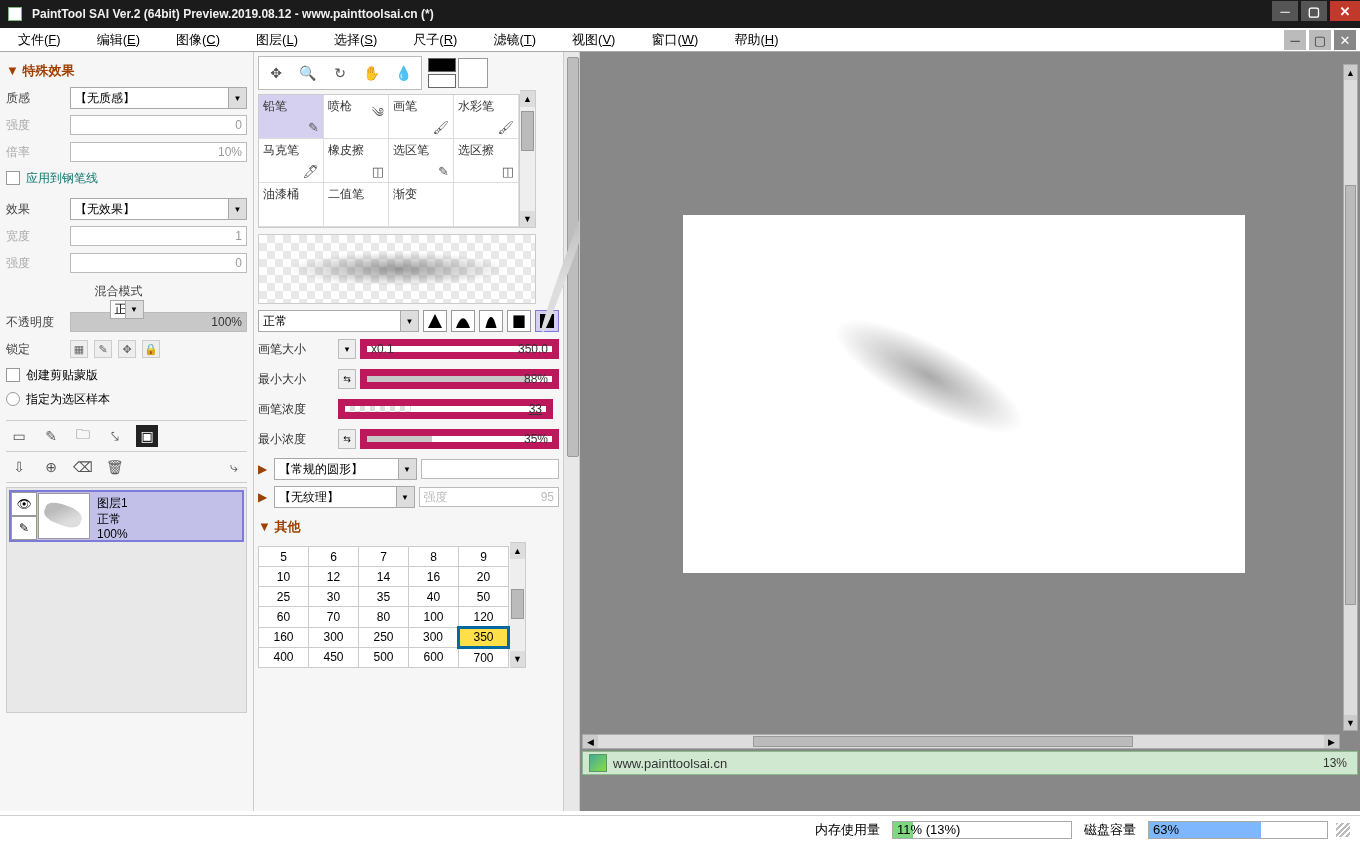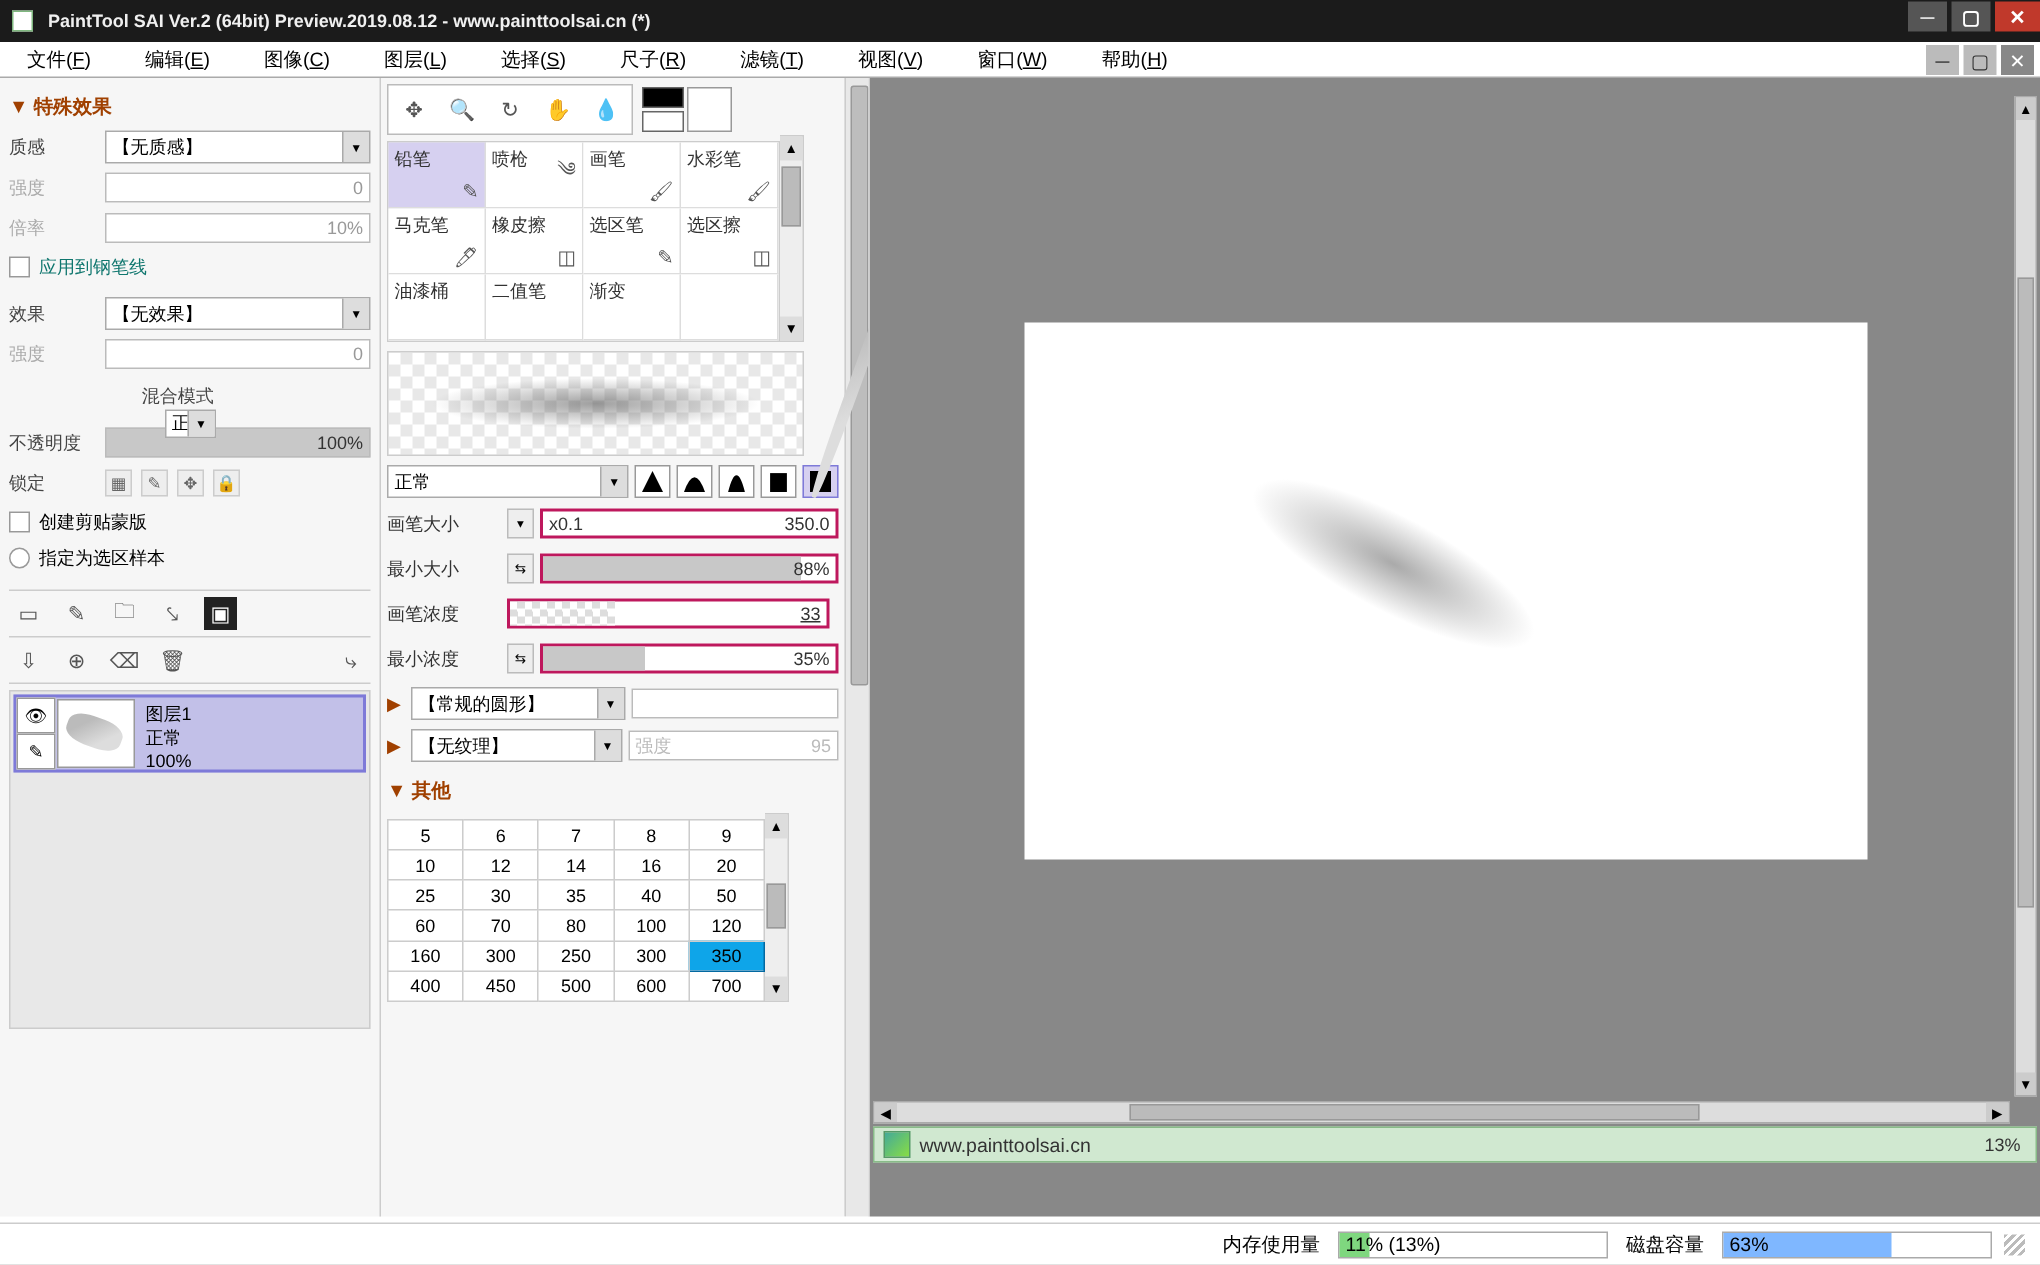--- a/index.html
+++ b/index.html
@@ -89,31 +89,31 @@
   .mode-row { display:flex; gap:4px; margin-top:6px; align-items:center;}
   .mode-sel { width:126px; }
   .shapebtns { display:flex; gap:4px; }
   .shape { width:24px; height:22px; border:1px solid #999; background:#fff; display:flex; align-items:center; justify-content:center;}
   .shape svg{width:14px;height:14px;}
   .shape.sel{background:#d6d0f0;border-color:#7e7ad8;}
 
   .param { display:flex; align-items:center; height:26px; margin-top:4px; gap:4px;}
   .param .lbl { width:76px; color:#333; }
   .param .mini { width:18px;height:20px;border:1px solid #bbb;background:#eee;display:flex;align-items:center;justify-content:center;font-size:9px;}
-  .slider { flex:1; height:20px; border:2px solid #be185d; background:#fff; position:relative; display:flex; align-items:center; justify-content:flex-end; padding-right:4px; font-size:12px; color:#333;}
+  .slider { flex:1; height:20px; border:7px solid #be185d; background:#fff; position:relative; display:flex; align-items:center; justify-content:flex-end; padding-right:4px; font-size:12px; color:#333;}
   .slider .fill{position:absolute;left:0;top:0;height:100%;background:#c8c8c8;}
   .slider .txt{position:relative;z-index:1;}
   .slider.chk .fill{ background:repeating-conic-gradient(#ddd 0 25%, #fff 0 50%) 0 0/10px 10px; }
 
   .collapse { display:flex; align-items:center; gap:4px; margin-top:6px;}
   .collapse .tri { width:12px; color:#a04000; }
 
   .sizetbl { border-collapse:collapse; margin-top:4px; width:252px; }
   .sizetbl td { width:50px; height:20px; border:1px solid #ccc; text-align:center; font-size:12px; background:#fff;}
-  .sizetbl td.sel { background:#0ea5e9; border:1px solid #0369a1;text-align:center;}
+  .sizetbl td.sel { background:#fde047; border:3px solid #0369a1;text-align:center;}
 
   
   .canvas-vp { position:absolute; left:20px; right:20px; top:12px; bottom:80px; background:#888; }
   .paper { position:absolute; left:84px; top:152px; width:560px; height:356px; background:#fff; box-shadow:0 0 0 1px #fff;}
   .stroke { position:absolute; left:100px; top:70px; width:290px; height:180px; }
   .stroke::after{content:'';position:absolute;left:0;top:0;width:100%;height:100%;
     background:radial-gradient(ellipse 150px 45px at center, rgba(100,100,100,.55), transparent 70%);
     transform:rotate(28deg);}
   .cs-scroll-v{position:absolute;right:2px;top:12px;width:15px;height:calc(100% - 92px);background:#ddd;border:1px solid #aaa;}
   .cs-scroll-v .th{position:absolute;left:1px;right:1px;top:120px;height:420px;background:#bbb;border:1px solid #999;}
@@ -191,20 +191,24 @@
         <span class="chk"></span>
         <span style="color:#0f766e">应用到钢笔线</span>
       </div>
 
     <div class="fld" style="margin-top:8px;">
         <div class="lbl">效果</div>
       <div class="selectbox">
           <span>【无效果】</span>
           <span class="arrow">▼</span>
         </div>
+      </div>
+    <div class="fld dis">
+        <div class="lbl">宽度</div>
+      <div class="valbox">1</div>
       </div>
     <div class="fld dis">
         <div class="lbl">强度</div>
       <div class="valbox">0</div>
       </div>
 
     <div class="fld" style="margin-top:8px;flex-direction:column;">
         <div class="lbl">混合模式</div>
       <div class="selectbox">
           <span>正常</span>

